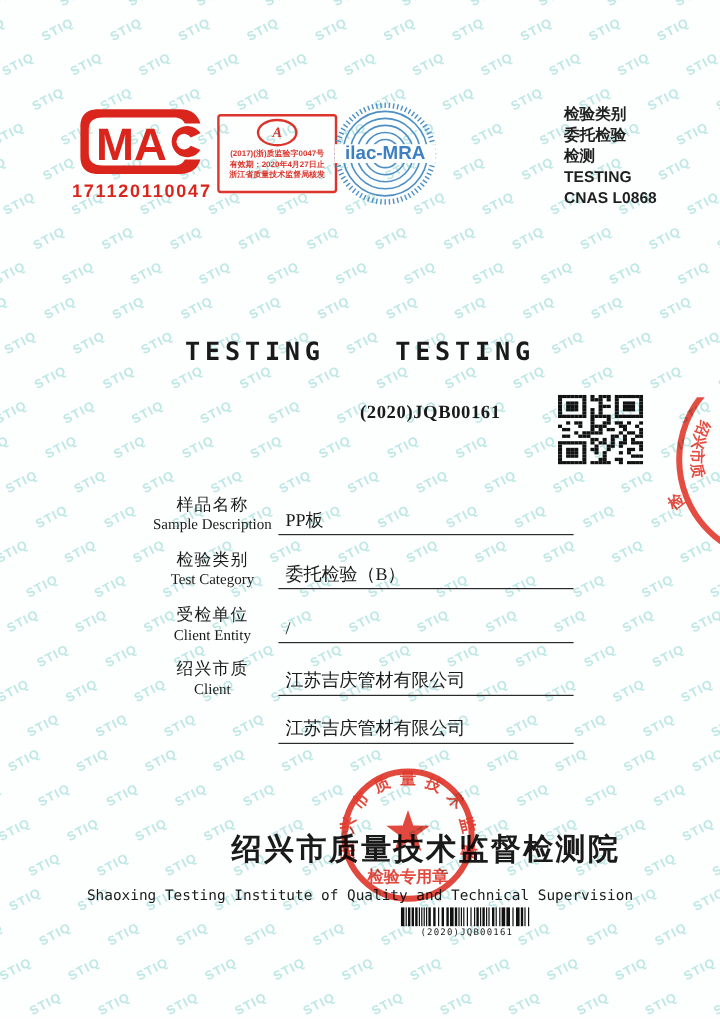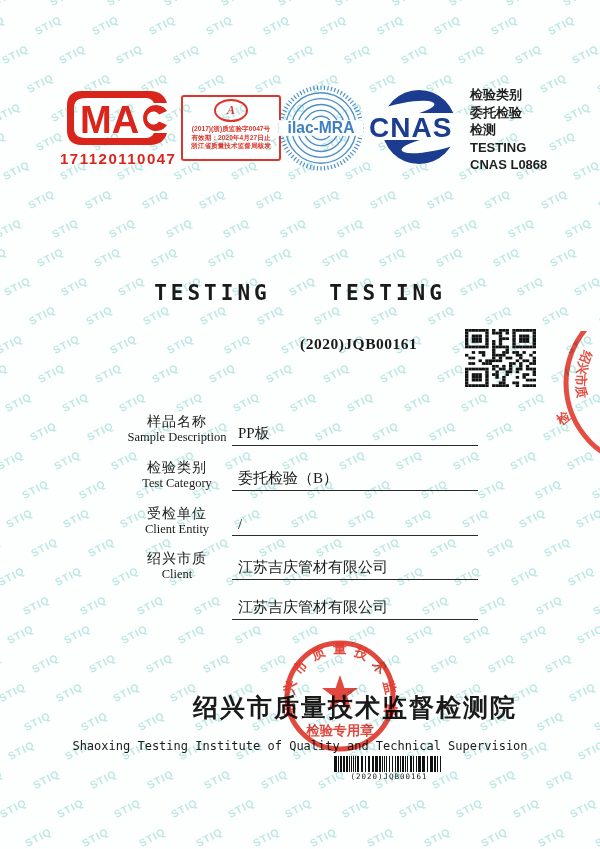--- a/index.html
+++ b/index.html
@@ -499,29 +499,20 @@
       <circle cx="45" cy="45" r="36" fill="none" stroke="#4f8fc4" stroke-width="1.4"></circle>
       <circle cx="45" cy="45" r="30" fill="none" stroke="#4f8fc4" stroke-width="1.4"></circle>
       <circle cx="45" cy="45" r="24" fill="none" stroke="#4f8fc4" stroke-width="1.4"></circle>
       <circle cx="45" cy="45" r="18" fill="none" stroke="#4f8fc4" stroke-width="1.4"></circle>
       <circle cx="45" cy="45" r="12" fill="none" stroke="#4f8fc4" stroke-width="1.4"></circle>
       <rect x="2" y="37" width="86" height="16" fill="#fdfefe"></rect>
       <text x="45" y="50" text-anchor="middle" font-size="16" font-weight="bold" fill="#3d7fc0">ilac-MRA</text>
     </svg>
   </div>
 
-  <div class="abs cnas-wrap">
-    <svg width="96" height="80" viewBox="0 0 96 80">
-      <circle cx="52" cy="40" r="37" fill="#1b3c8f"></circle>
-      <rect x="0" y="26" width="96" height="27" fill="#fdfefe"></rect>
-      <ellipse cx="36" cy="23" rx="32" ry="7" fill="#fdfefe" transform="rotate(-11 36 23)"></ellipse>
-      <ellipse cx="66" cy="57" rx="32" ry="7" fill="#fdfefe" transform="rotate(-11 66 57)"></ellipse>
-      <text x="2" y="50" font-size="28" font-weight="bold" fill="#1b3c8f" letter-spacing="1">CNAS</text>
-    </svg>
-  </div>
 
   <div class="abs accred">
     <div>检验类别</div>
     <div>委托检验</div>
     <div>检测</div>
     <div>TESTING</div>
     <div>CNAS L0868</div>
   </div>
 
   <div class="abs title-en">TESTING TESTING</div>

